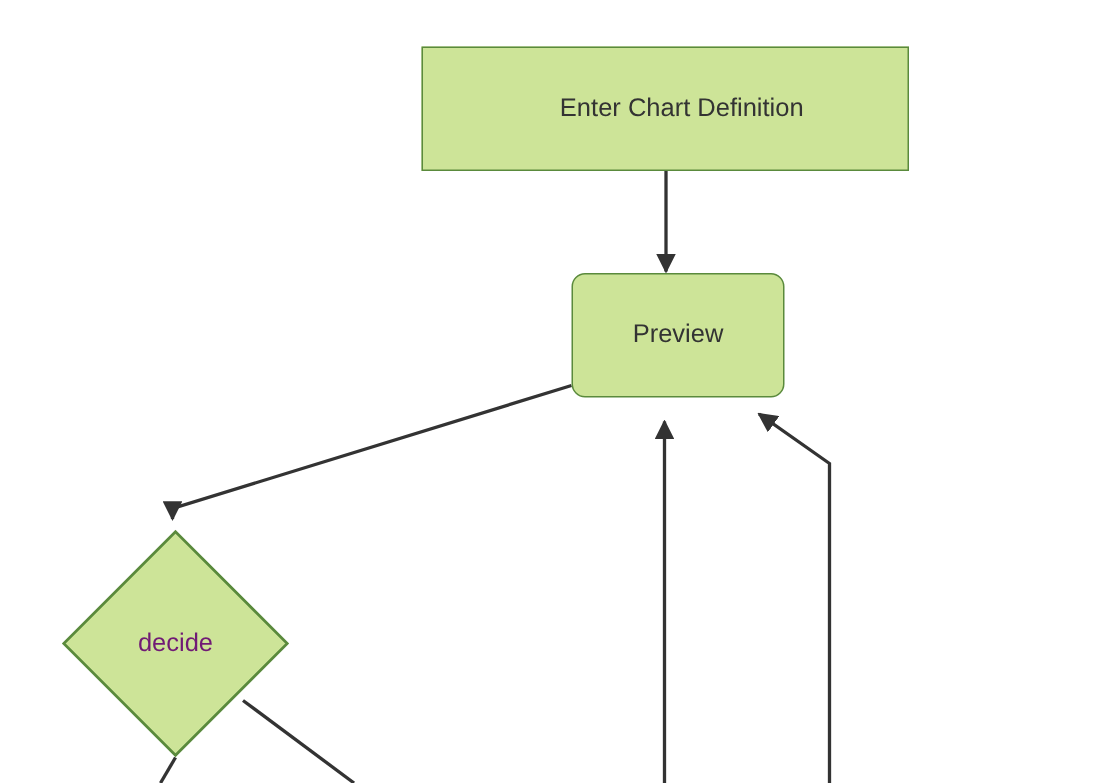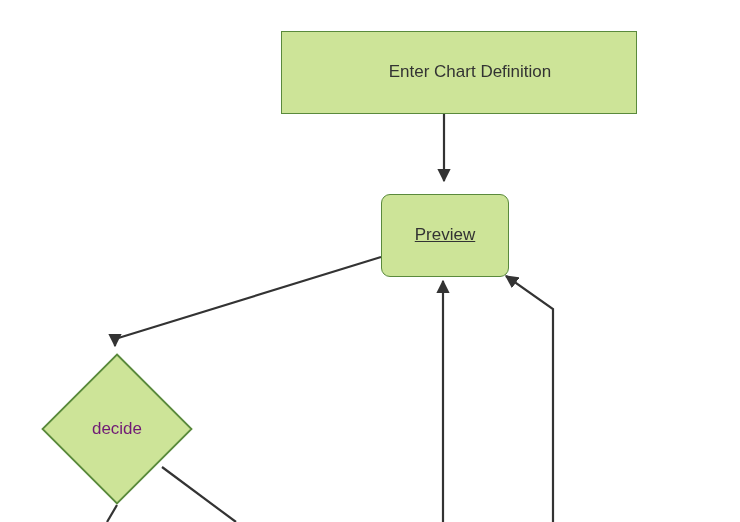--- a/index.html
+++ b/index.html
@@ -83,25 +83,25 @@
 
     <path d="M 443,522 L 443,281" fill="none" stroke="#333333" stroke-width="2.2" marker-end="url(#arrow)"></path>
 
     <path d="M 553,522 L 553,309 L 506,276" fill="none" stroke="#333333" stroke-width="2.2" marker-end="url(#arrow)"></path>
 
     <path d="M 117,505 L 107,522" fill="none" stroke="#333333" stroke-width="2.2"></path>
 
     <path d="M 162,467 L 236,522" fill="none" stroke="#333333" stroke-width="2.2"></path>
   </svg>
 
-  <div class="node node-rect" style="left:281px; top:31px; width:356px; height:83px;padding-left:22px;">
+  <div class="node node-rect" style="left:281px; top:31px; width:325px; height:83px;padding-left:22px;">
     <span class="node-label">Enter Chart Definition</span>
   </div>
 
-  <div class="node node-round" style="left:381px; top:194px; width:128px; height:83px;text-decoration:underline;">
+  <div class="node node-round" style="left:381px; top:182px; width:142px; height:83px;">
     <span class="node-label">Preview</span>
   </div>
 
   <div class="node node-diamond" style="left:41px; top:353px; width:152px; height:152px;">
     <svg class="diamond-shape" viewBox="0 0 152 152" xmlns="http://www.w3.org/2000/svg">
       <polygon points="76,1.5 150.5,76 76,150.5 1.5,76" fill="#cde498" stroke="#5a8a3c" stroke-width="1.8"></polygon>
     </svg>
     <span class="diamond-label node-label">decide</span>
   </div>
 

